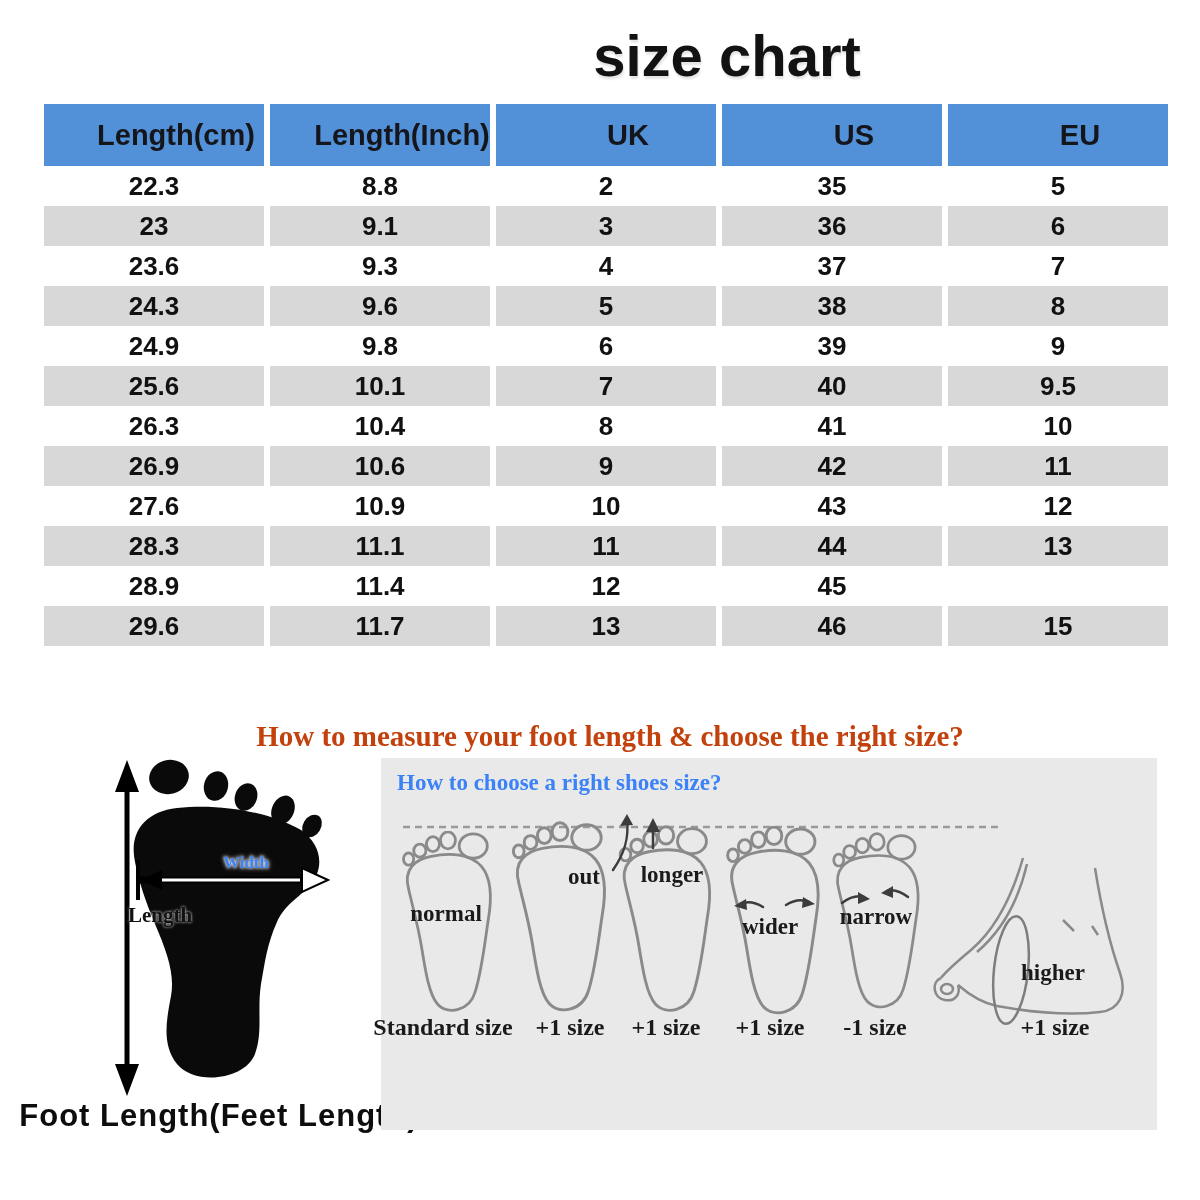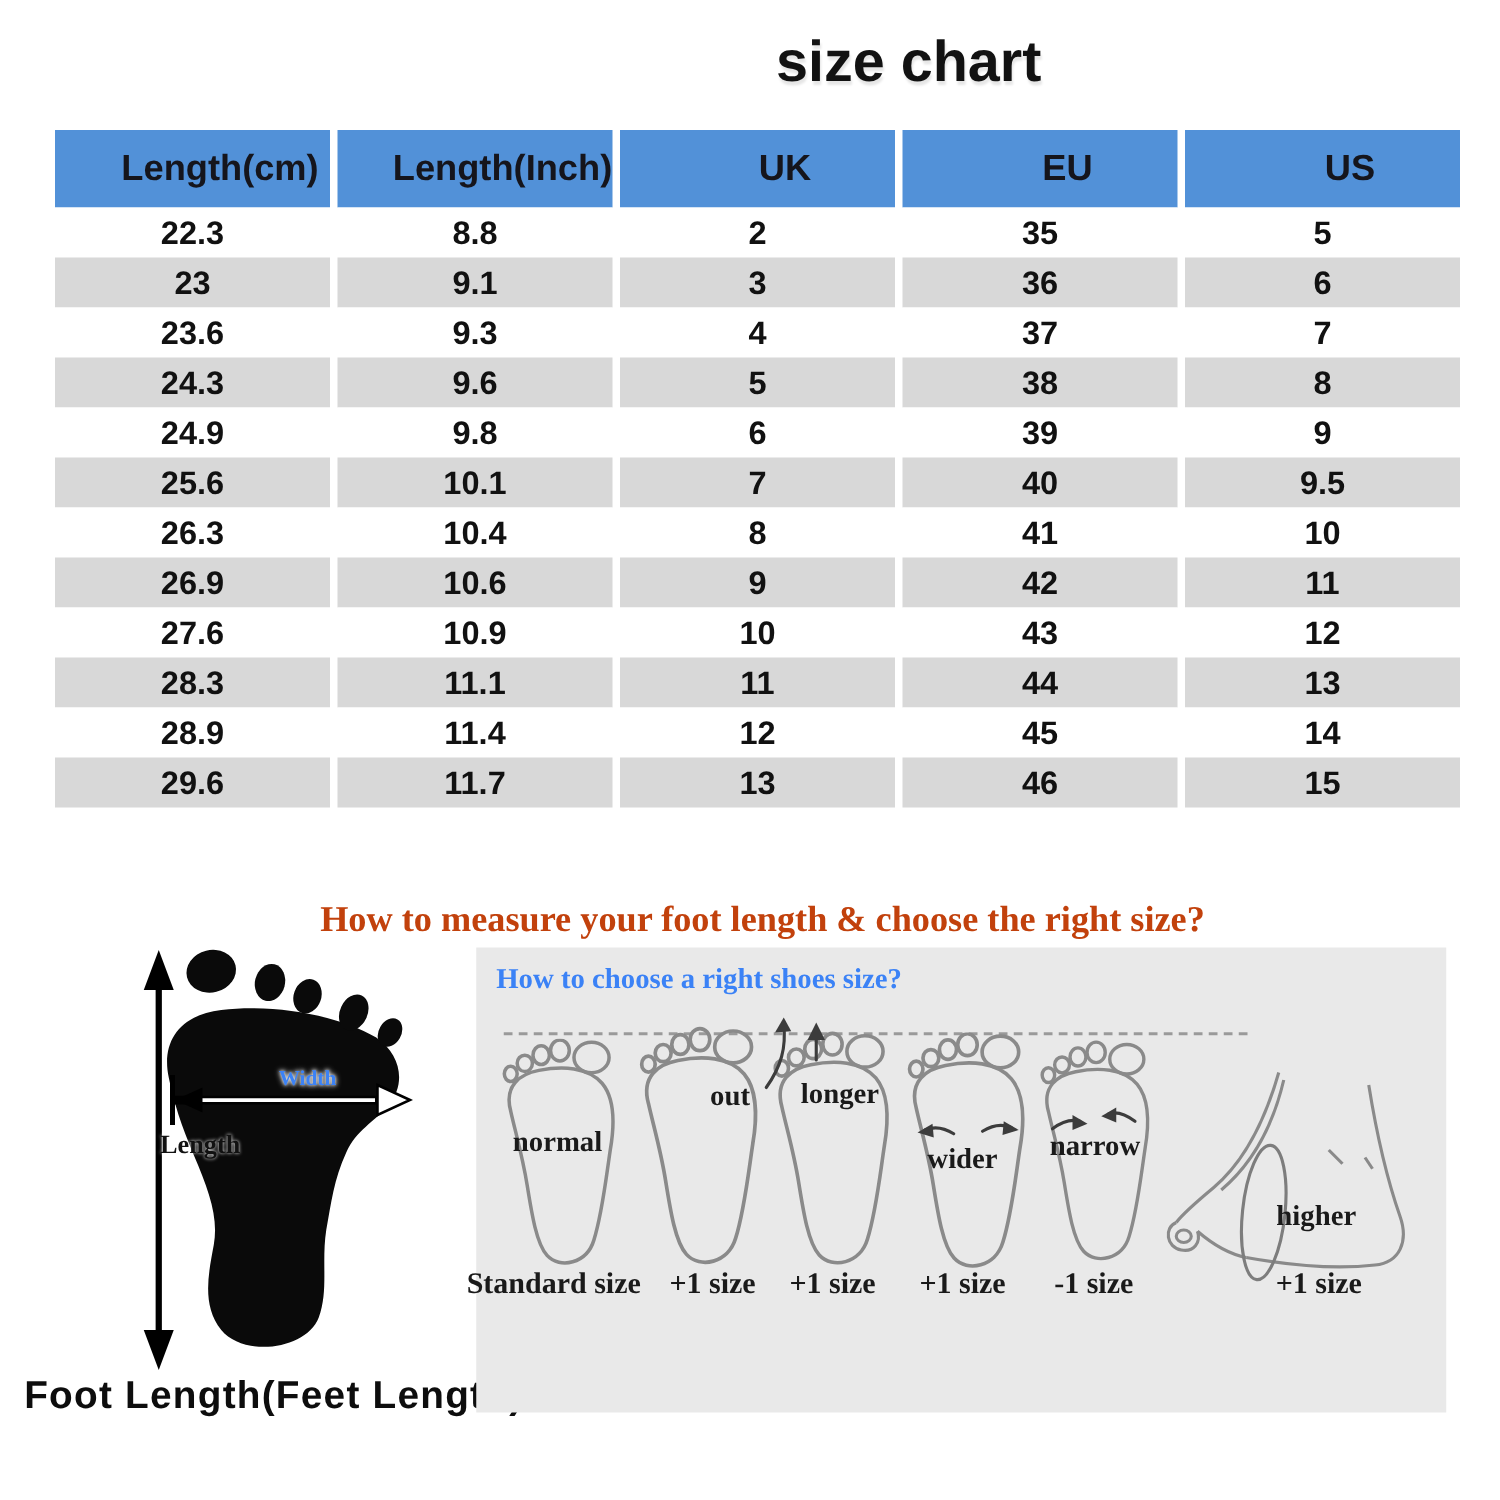--- a/index.html
+++ b/index.html
@@ -1,21 +1,21 @@
 <!DOCTYPE html>
 <html><head>
 <meta charset="utf-8">
 <style>
   html,body{margin:0;padding:0;background:#fff;}
   .page{position:relative;width:1200px;height:1200px;background:#ffffff;overflow:hidden;
         font-family:"Liberation Sans",sans-serif;}
 
   
   .title{position:absolute;left:727px;top:22px;transform:translateX(-50%);
-         margin:0;font-size:46px;font-weight:700;color:#121212;letter-spacing:0px;
+         margin:0;font-size:58px;font-weight:700;color:#121212;letter-spacing:0px;
          text-shadow:1px 3px 2px rgba(0,0,0,0.10);white-space:nowrap;}
 
   
   .size-table{position:absolute;left:44px;top:104px;}
   .t-head,.t-row{display:grid;grid-template-columns:repeat(5,220px);column-gap:6px;}
   .hcell{height:62px;background:#5291d8;display:flex;align-items:center;justify-content:center;
          font-size:29px;font-weight:700;color:#15151c;padding-left:44px;}
   .t-row{height:40px;}
   .tcell{display:flex;align-items:center;justify-content:center;
          font-size:26px;font-weight:700;color:#111;background:#ffffff;}
@@ -54,22 +54,22 @@
 
 <div class="page">
 
   <h1 class="title">size chart</h1>
 
   <div class="size-table">
     <div class="t-head">
       <div class="hcell">Length(cm)</div>
       <div class="hcell">Length(Inch)</div>
       <div class="hcell">UK</div>
+      <div class="hcell">US</div>
       <div class="hcell">EU</div>
-      <div class="hcell">US</div>
     </div>
     <div id="tbody">
         <div class="t-row">
           <div class="tcell">22.3</div>
           <div class="tcell">8.8</div>
           <div class="tcell">2</div>
           <div class="tcell">35</div>
           <div class="tcell">5</div>
         </div>
         <div class="t-row">
@@ -133,21 +133,20 @@
           <div class="tcell">11.1</div>
           <div class="tcell">11</div>
           <div class="tcell">44</div>
           <div class="tcell">13</div>
         </div>
         <div class="t-row">
           <div class="tcell">28.9</div>
           <div class="tcell">11.4</div>
           <div class="tcell">12</div>
           <div class="tcell">45</div>
-          <div class="tcell">14</div>
         </div>
         <div class="t-row">
           <div class="tcell">29.6</div>
           <div class="tcell">11.7</div>
           <div class="tcell">13</div>
           <div class="tcell">46</div>
           <div class="tcell">15</div>
         </div>
       </div>
   </div>

